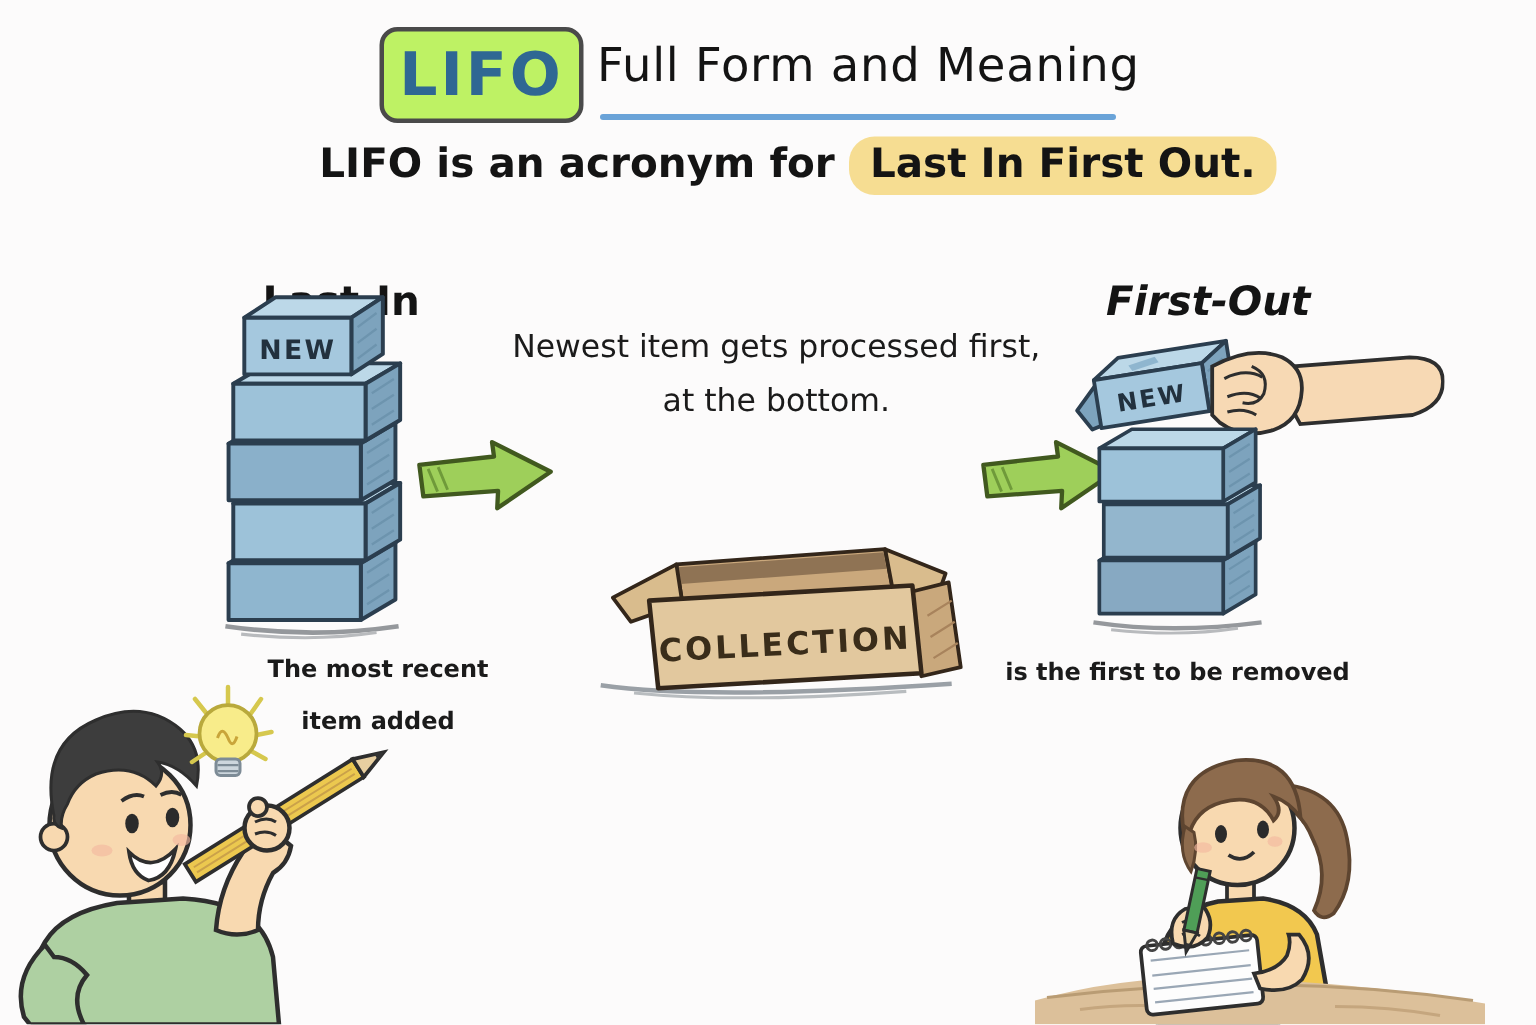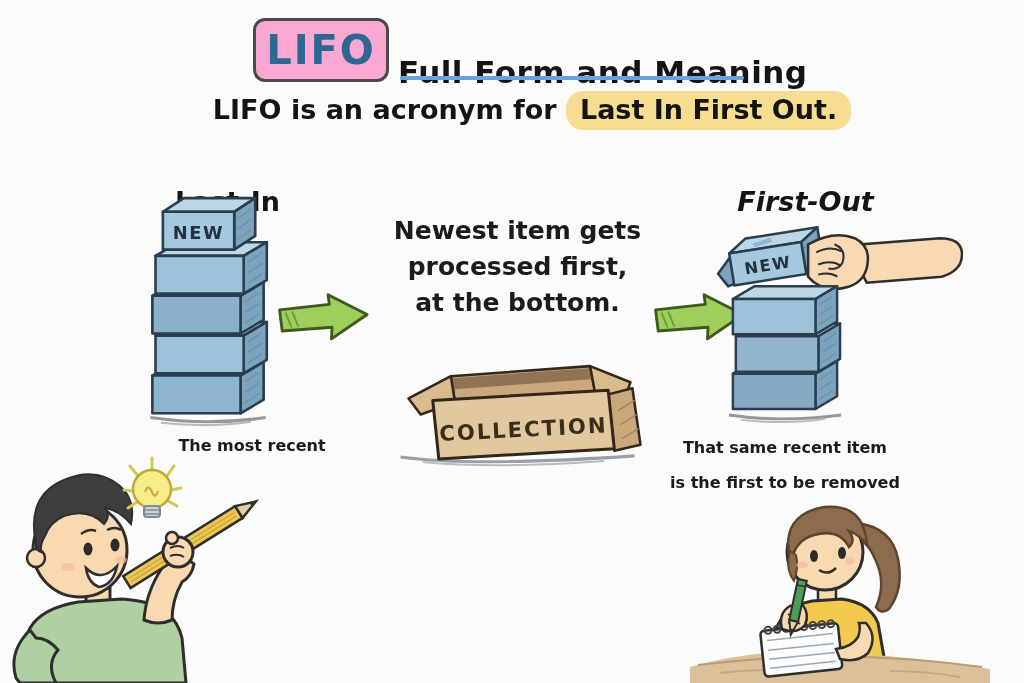--- a/index.html
+++ b/index.html
@@ -6,27 +6,27 @@
   body{font-family:"DejaVu Sans", sans-serif; background:#ffffff;}
   .stage{
     position:relative; width:1024px; height:683px; overflow:hidden;
     background:#fcfbfb; color:#161616;
   }
   .abs{position:absolute;}
 
   
   .badge{
     left:253px; top:18px; width:130px; height:58px;
-    background:#f9a8d4; border:3px solid #4a4a4a; border-radius:12px;
+    background:#bef264; border:3px solid #4a4a4a; border-radius:12px;
     display:flex; align-items:center; justify-content:center;
     font-size:40px; font-weight:bold; letter-spacing:2px; color:#2f6793;
   }
   .page-title{
-    left:398px; top:26px; font-size:31px; font-weight:700; color:#141414;
-    letter-spacing:0.5px; white-space:nowrap;margin-top:28px;
+    left:398px; top:26px; font-size:31px; font-weight:400; color:#141414;
+    letter-spacing:0.5px; white-space:nowrap;
   }
   .title-underline{
     left:400px; top:76px; width:344px; height:4px; border-radius:2px;
     background:#6aa3d8;
   }
   .subtitle{
     left:0; top:94px; width:1024px; text-align:center; font-size:27px;
     font-weight:600; color:#141414;margin-left:20px;
   }
   .subtitle .hl{
@@ -35,21 +35,21 @@
 
   
   .sec-heading{font-size:27px; font-weight:700; text-align:center; color:#141414;margin-top:16px;}
   .h-left{left:140px; top:170px; width:175px;}
   .h-right{left:718px; top:170px; width:175px;font-style:italic;}
   .caption{font-size:16px; font-weight:600; text-align:center; color:#1b1b1b; line-height:35px;}
   .cap-left{left:138px; top:428px; width:228px;}
   .cap-right{left:645px; top:430px; width:280px;}
   .mid-text{
     left:335px; top:213px; width:365px; text-align:center;
-    font-size:25px; font-weight:700; color:#1b1b1b; line-height:36px;
+    font-size:21px; font-weight:400; color:#1b1b1b; line-height:36px;
   }
   svg{display:block;}
   svg text{font-family:"DejaVu Sans", sans-serif;}
 </style>
 </head>
 <body>
 
 <div class="stage">
 
   <div class="abs badge">
@@ -188,23 +188,23 @@
         <polygon points="6,16 90,16 112,3 28,3" fill="#bcd8e8"></polygon>
         <polygon points="90,16 112,3 112,39 90,52" fill="#7da3bd"></polygon>
         <path d="M94 22 L108 13 M94 32 L108 23 M94 42 L108 33" stroke="#6d94ae" stroke-width="1.5"></path>
         <polygon points="6,16 90,16 90,52 6,52" fill="#9dc2d9"></polygon>
       </g>
     </g>
   </svg>
 
   <div class="abs caption cap-left">
     <div>The most recent</div>
+    <div>item added</div>
   </div>
   <div class="abs caption cap-right">
-    <div>That same recent item</div>
     <div>is the first to be removed</div>
   </div>
 
   <svg class="abs" style="left:0px; top:450px;" width="340" height="233" viewBox="0 0 340 233">
 
     <path d="M86 140 L86 158 Q98 166 110 158 L110 138 Z" fill="#f8d9b0" stroke="#2e2e2e" stroke-width="3"></path>
 
     <path d="M22 233 Q18 198 30 178 Q42 158 78 152 L122 149 Q154 151 168 164 Q178 172 182 188 L186 233 Z" fill="#aed0a2" stroke="#2e2e2e" stroke-width="3"></path>
 
     <path d="M30 180 Q8 202 16 228 L20 233 L56 233 Q46 214 58 200 Q48 188 36 188 Z" fill="#aed0a2" stroke="#2e2e2e" stroke-width="3"></path>

